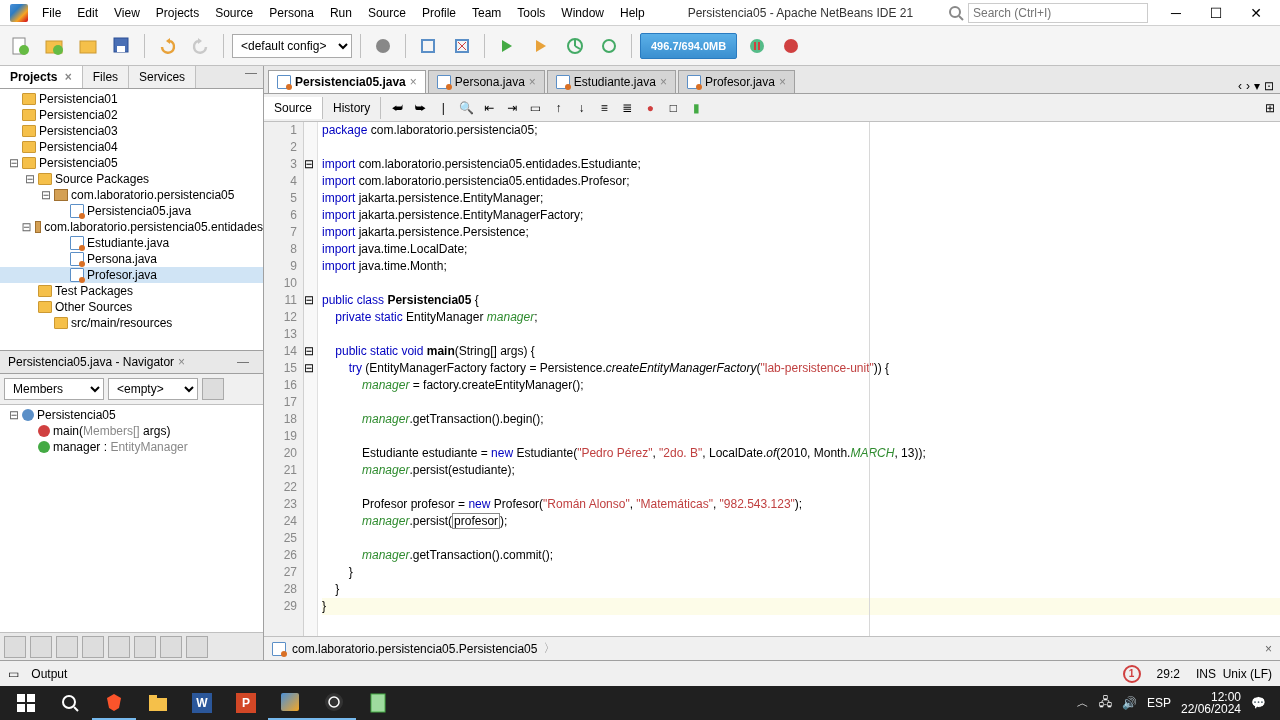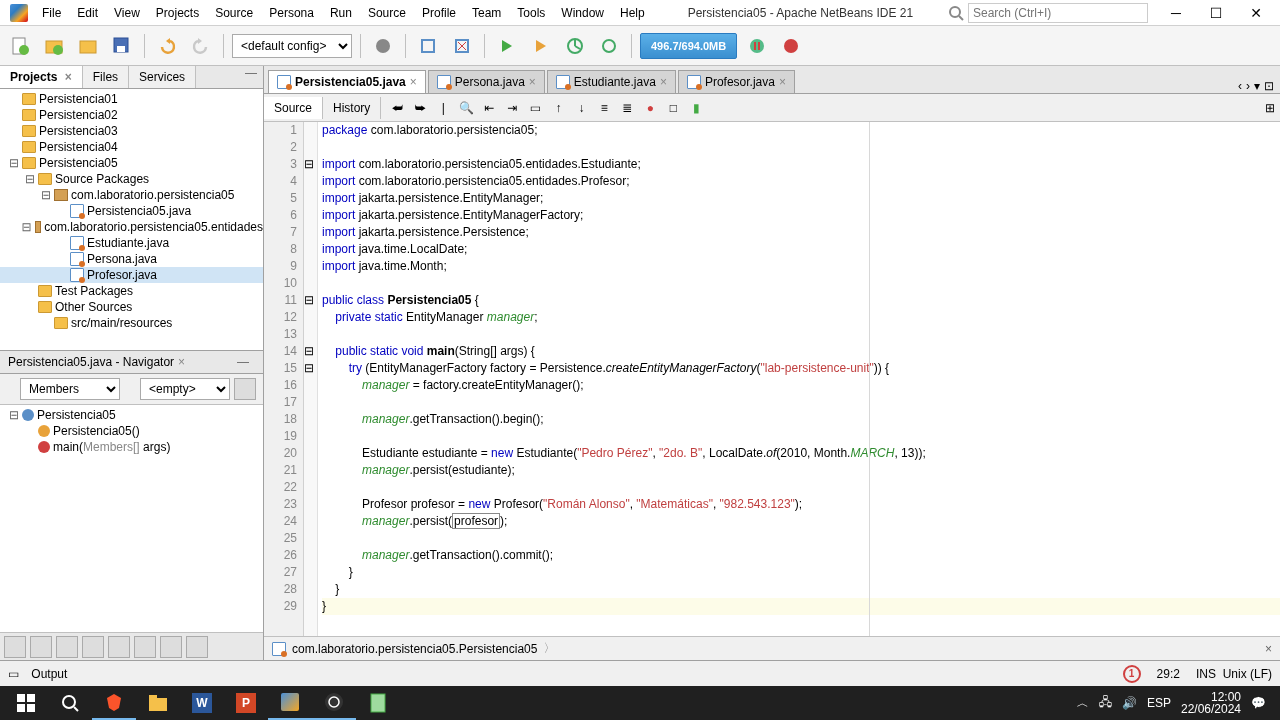--- a/index.html
+++ b/index.html
@@ -39,21 +39,21 @@
 .folder-icon{width:14px;height:12px;background:#f5c04a;border:1px solid #cc9933;display:inline-block;border-radius:1px;}
 .java-icon{width:14px;height:14px;background:#fff;border:1px solid #5b8fc7;display:inline-block;border-radius:1px;position:relative;}
 .java-icon::after{content:"";position:absolute;width:6px;height:6px;background:#d97025;border-radius:50%;right:-2px;bottom:-2px;}
 .pkg-icon{width:14px;height:12px;background:#d4a054;border:1px solid #a07030;display:inline-block;}
 .toggle{width:10px;display:inline-block;color:#666;text-align:center;}
 
 .navigator { border-top: 1px solid #a0a0a0; height: 310px; display:flex;flex-direction:column;}
 .nav-header { background: #e8e8e8; padding: 4px 8px; border-bottom: 1px solid #a0a0a0; display:flex;align-items:center;}
 .nav-header .close{margin-left:4px;color:#888;}
 .nav-filter{display:flex;gap:4px;padding:4px;background:#f0f0f0;border-bottom:1px solid #c0c0c0;}
-.nav-filter select,.nav-filter input{height:22px;border:1px solid #aaa;background:#fff;padding:0 4px;margin-left:16px;}
+.nav-filter select,.nav-filter input{height:22px;border:1px solid #aaa;background:#fff;padding:0 4px;}
 .nav-tree{flex:1;overflow:auto;padding:2px 0;}
 .nav-toolbar{height:28px;background:#e8e8e8;border-top:1px solid #c0c0c0;display:flex;align-items:center;gap:4px;padding:0 4px;}
 .nav-tb-btn{width:22px;height:22px;background:#ddd;border:1px solid #aaa;}
 
 
 .editor-area { flex: 1; display: flex; flex-direction: column; background: #fff; min-width:0;}
 .editor-tabs { height: 28px; background: #e8e8e8; display: flex; align-items: flex-end; border-bottom: 1px solid #a0a0a0; padding-left: 4px; }
 .editor-tab { padding: 4px 8px; background: #d5d5d5; border: 1px solid #a0a0a0; border-bottom: none; margin-right: 2px; display:flex;align-items:center;gap:4px;}
 .editor-tab.active { background: #fff; font-weight: bold; }
 .editor-tab .close{color:#888;font-weight:normal;}
@@ -340,28 +340,28 @@
       <div class="nav-tree" id="nav-tree">
           <div class="tree-item">
             <span class="indent" style="width:0px"></span>
             <span class="toggle">⊟</span>
             <span style="width:12px;height:12px;border-radius:50%;background:#5b8fc7;display:inline-block"></span>
             <span>Persistencia05</span>
           </div>
           <div class="tree-item">
             <span class="indent" style="width:16px"></span>
             <span class="toggle"></span>
-            <span style="width:12px;height:12px;border-radius:50%;background:#e8a23a;display:inline-block"></span>
-            <span>Persistencia05()</span>
+            <span style="width:12px;height:12px;border-radius:50%;background:#d04040;display:inline-block"></span>
+            <span>main(<span style="color:#888">Members[]</span> args)</span>
           </div>
           <div class="tree-item">
             <span class="indent" style="width:16px"></span>
             <span class="toggle"></span>
-            <span style="width:12px;height:12px;border-radius:50%;background:#d04040;display:inline-block"></span>
-            <span>main(<span style="color:#888">Members[]</span> args)</span>
+            <span style="width:12px;height:12px;border-radius:50%;background:#4a4;display:inline-block"></span>
+            <span>manager : <span style="color:#888">EntityManager</span></span>
           </div>
         </div>
       <div class="nav-toolbar">
         <div class="nav-tb-btn"></div>
         <div class="nav-tb-btn"></div>
         <div class="nav-tb-btn"></div>
         <div class="nav-tb-btn"></div>
         <div class="nav-tb-btn"></div>
         <div class="nav-tb-btn"></div>
         <div class="nav-tb-btn"></div>

